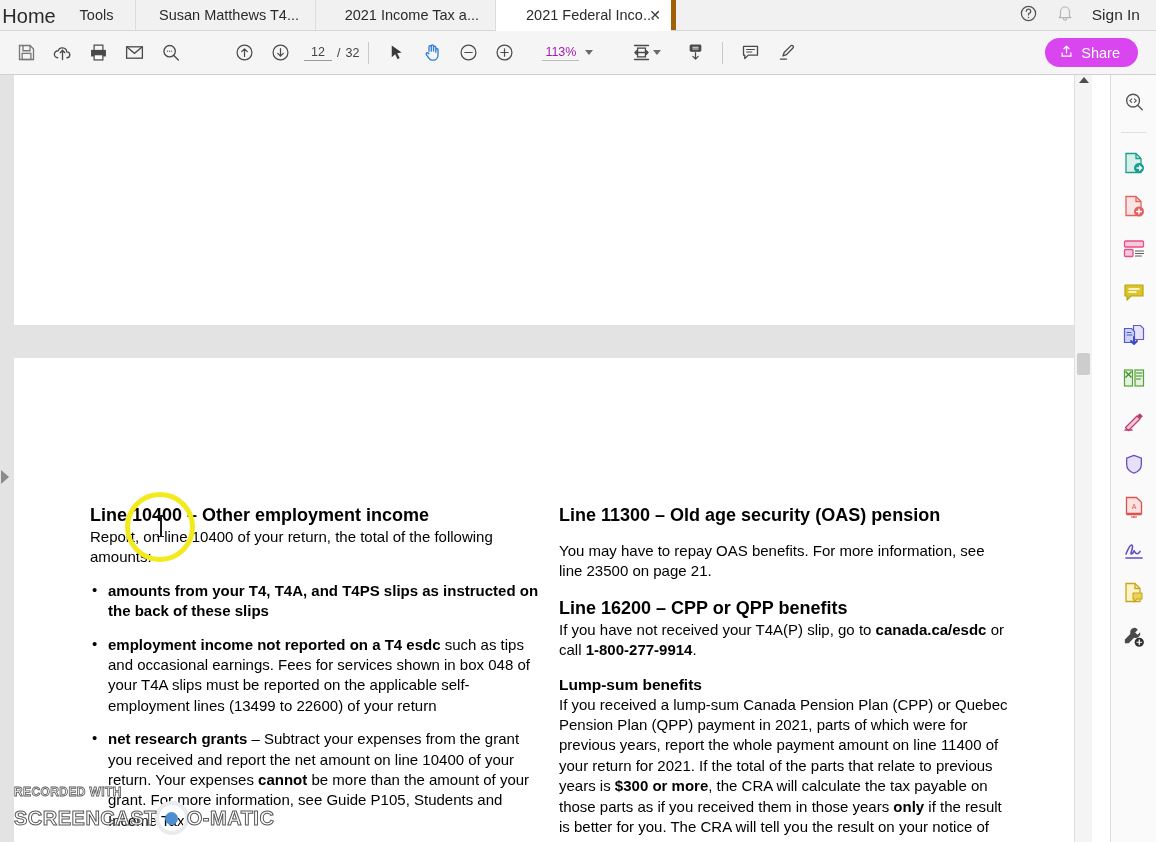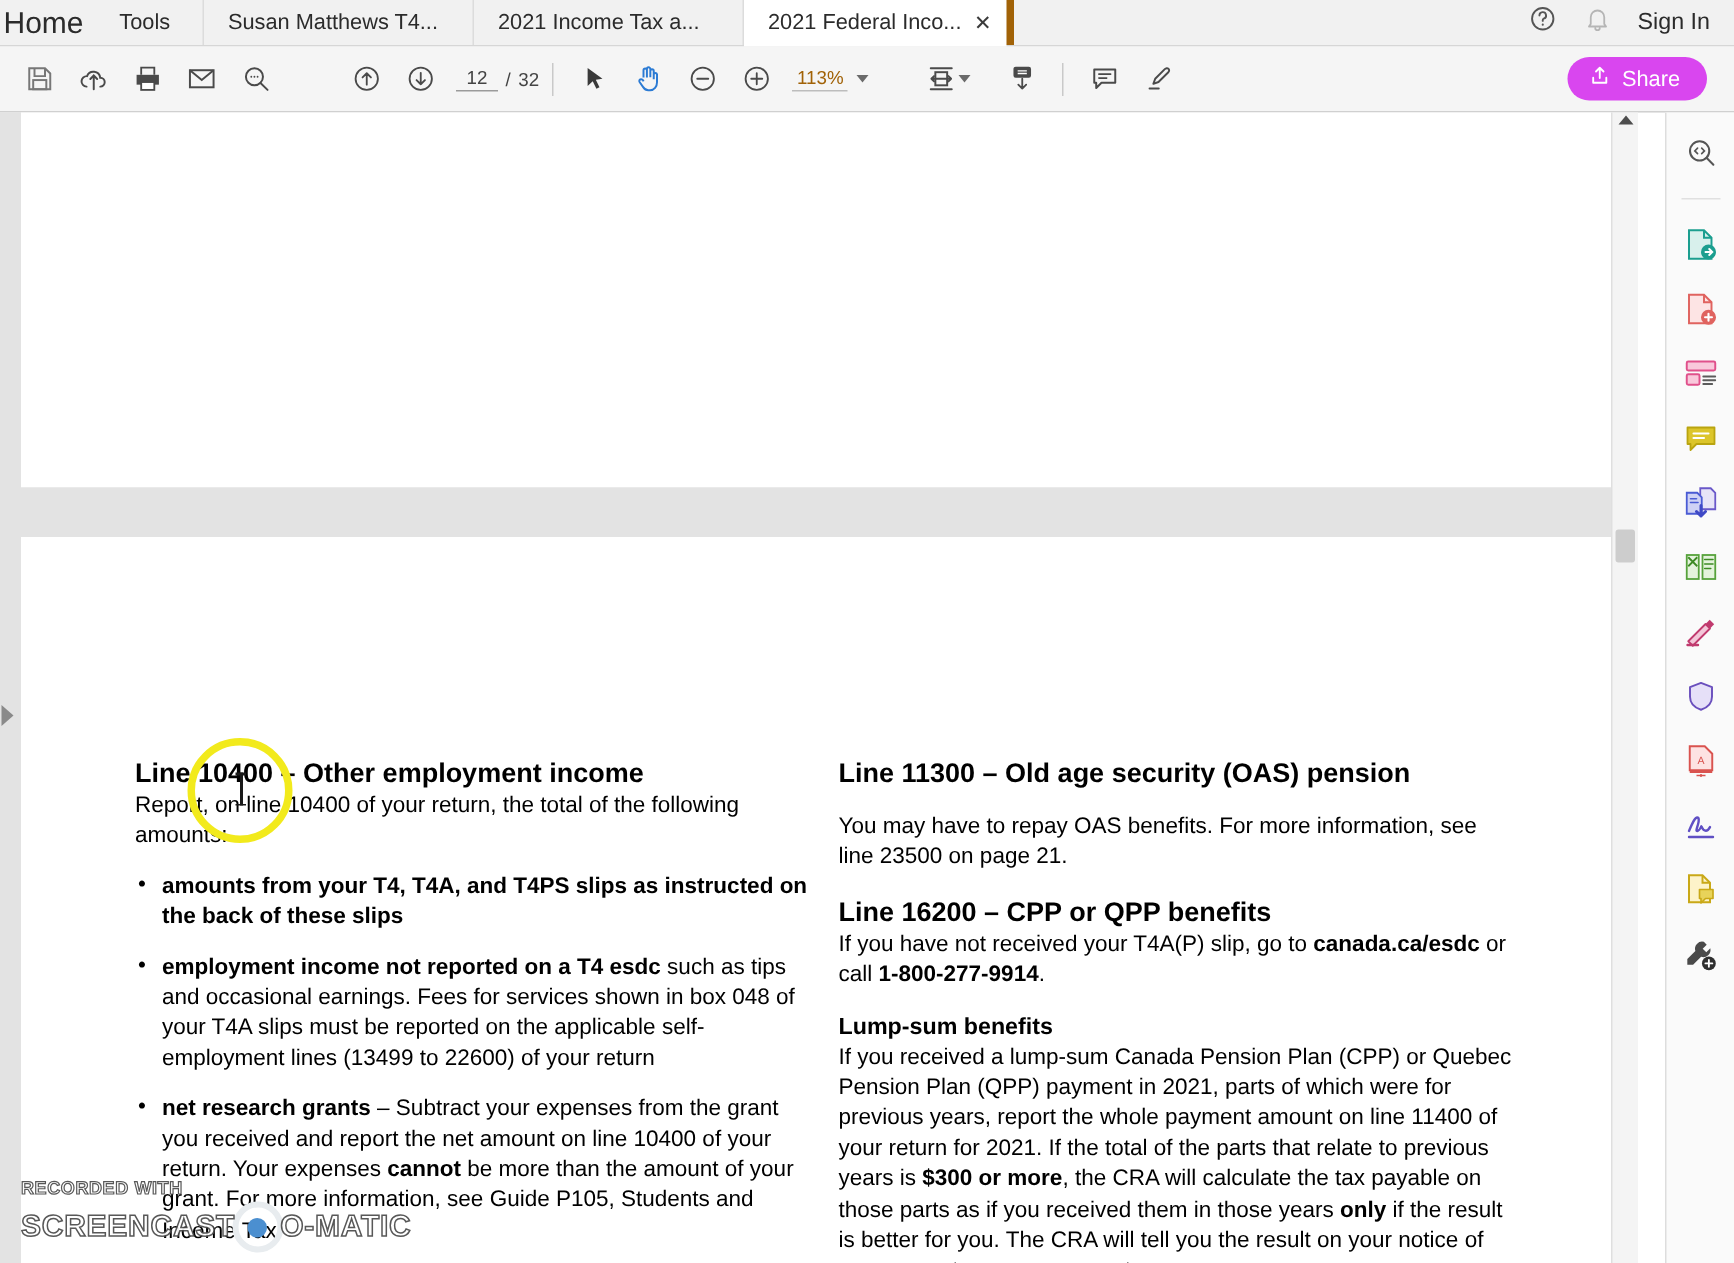--- a/index.html
+++ b/index.html
@@ -22,21 +22,21 @@
   .tab {
     display: flex; align-items: center; justify-content: center;
     font-size: 14.5px; color: #2b2b2b;
     padding: 0 16px;
     border-right: 1px solid #dcdcdc;
     position: relative;
     white-space: nowrap;
   }
   .tab.home { width: 58px; padding: 16px; font-size: 20px; border-right: none; }
   .tab.tools { width: 78px; padding: 0; border-right: 1px solid #dcdcdc; align-items: center; }
-  .tab.doc { width: 180px; justify-content: flex-start; }
+  .tab.doc { width: 180px; justify-content: flex-end; }
   .tab.active { background: #ffffff; border-right: 5px solid #a16207; }
   .tab.active::after {
     content: ""; position: absolute; bottom: -1px; left: 0; right: 0; height: 1px; background: #ffffff;
   }
   .tab .close {
     position: absolute; right: 10px; top: 50%; transform: translateY(-50%);
     font-size: 14px; color: #3a3a3a; line-height: 1;
   }
   .tabbar-right {
     margin-left: auto; display: flex; align-items: center; gap: 18px;
@@ -63,22 +63,22 @@
   .pagebox {
     display: flex; align-items: center; gap: 5px;
     font-size: 12.5px; color: #444; margin-left: 6px;
   }
   .pagenum {
     width: 28px; text-align: center;
     border-bottom: 1px solid #9b9b9b;
     padding-bottom: 1px;
   }
   .zoombox {
-    display: flex; align-items: center; gap: 6px; margin-left: 6px;
-    font-size: 12.5px; color: #a16207;
+    display: flex; align-items: center; gap: 6px; margin-left: 20px;
+    font-size: 12.5px; color: #a21caf;
   }
   .zoomval { border-bottom: 1px solid #bdbdbd; padding: 0 3px 1px 3px; }
   .caret { width: 0; height: 0; border-left: 4px solid transparent; border-right: 4px solid transparent; border-top: 5px solid #6a6a6a; }
   .share {
     margin-left: auto; margin-right: 10px;
     background: #d946ef; color: #fff;
     height: 29px; border-radius: 15px;
     display: flex; align-items: center; gap: 7px;
     padding: 0 18px 0 14px;
     font-size: 14.5px;

